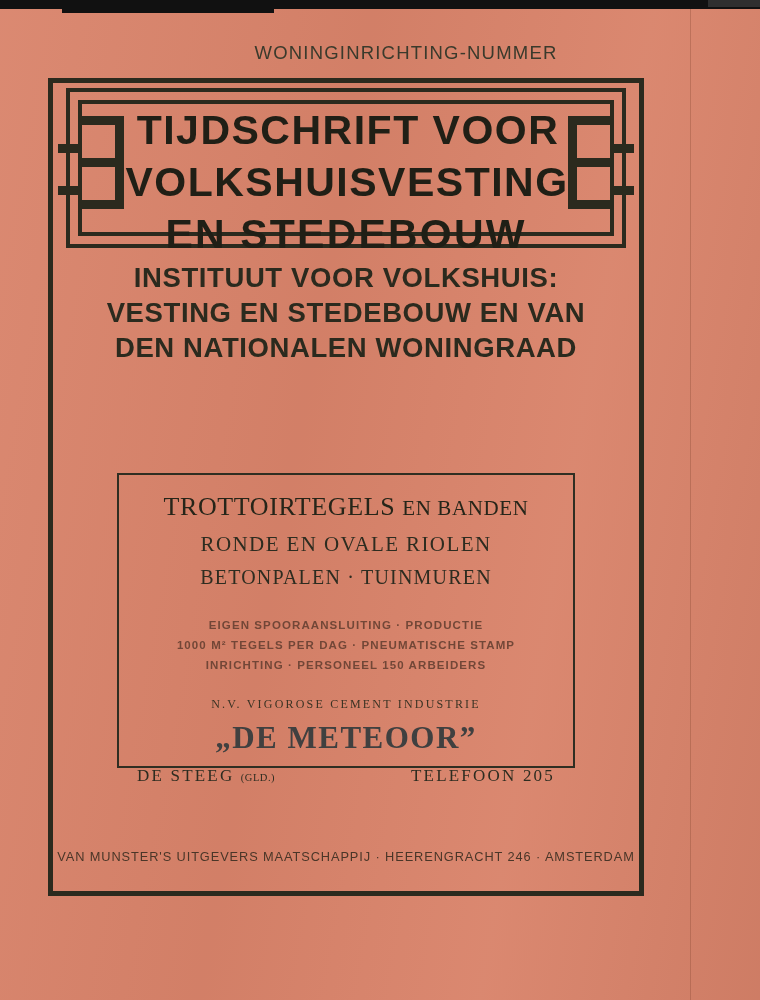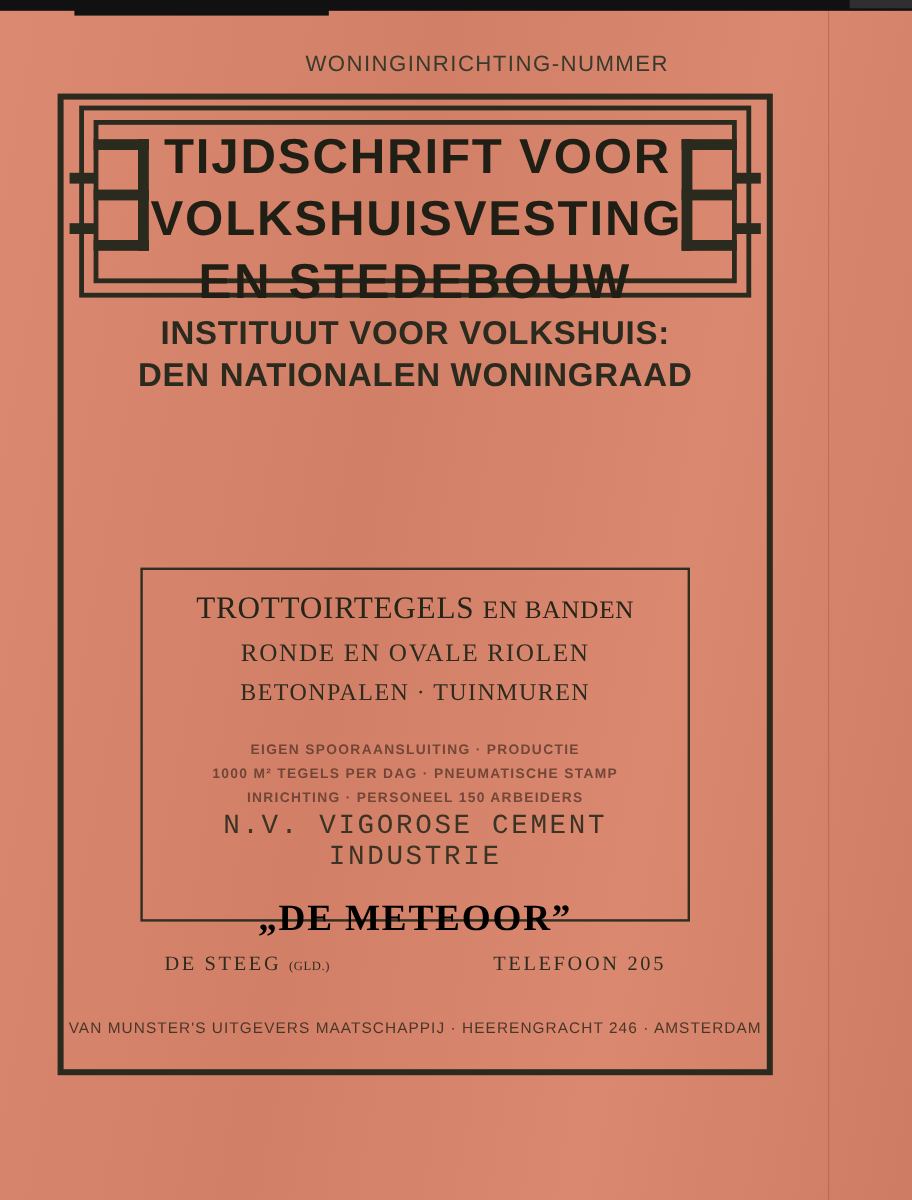--- a/index.html
+++ b/index.html
@@ -225,32 +225,33 @@
     margin-top: 26px;
     font-family: "Liberation Sans", sans-serif;
     font-size: 11.5px;
     letter-spacing: 1.1px;
     line-height: 1.75;
     color: #6a4233;
     opacity: 0.92;
     font-weight: bold;
   }
   .ad-company {
-    font-family: Liberation Mono, monospace;
-    font-size: 23px;
+    margin-top: 22px;
+    font-family: Liberation Serif, serif;
+    font-size: 12px;
     letter-spacing: 2.2px;
     color: #3b3324;
   }
   .ad-brand {
-    margin-top: 20px;
+    margin-top: 8px;
     font-family: "Liberation Serif", serif;
     font-weight: bold;
     font-size: 31px;
     letter-spacing: 1.5px;
-    color: #000000;
+    color: #404040;
   }
   .ad-contact {
     margin-top: 10px;
     display: flex;
     justify-content: space-between;
     padding: 0 18px;
     box-sizing: border-box;
     font-family: "Liberation Serif", serif;
     font-size: 17px;
     letter-spacing: 2.2px;
@@ -302,20 +303,21 @@
   <div class="mh-bar key-or2"></div>
 
   <div class="title-lines">
     <div class="t1">TIJDSCHRIFT VOOR</div>
     <div class="t2">VOLKSHUISVESTING</div>
     <div class="t3">EN STEDEBOUW</div>
   </div>
 
   <div class="subtitle-block">
     <div>INSTITUUT VOOR VOLKSHUIS:</div>
+    <div>VESTING EN STEDEBOUW EN VAN</div>
     <div>DEN NATIONALEN WONINGRAAD</div>
   </div>
 
 </div>
 
 <div class="ad-box">
   <div class="ad-l1">
     <span>TROTTOIRTEGELS</span>
     <span class="small">EN BANDEN</span>
   </div>

